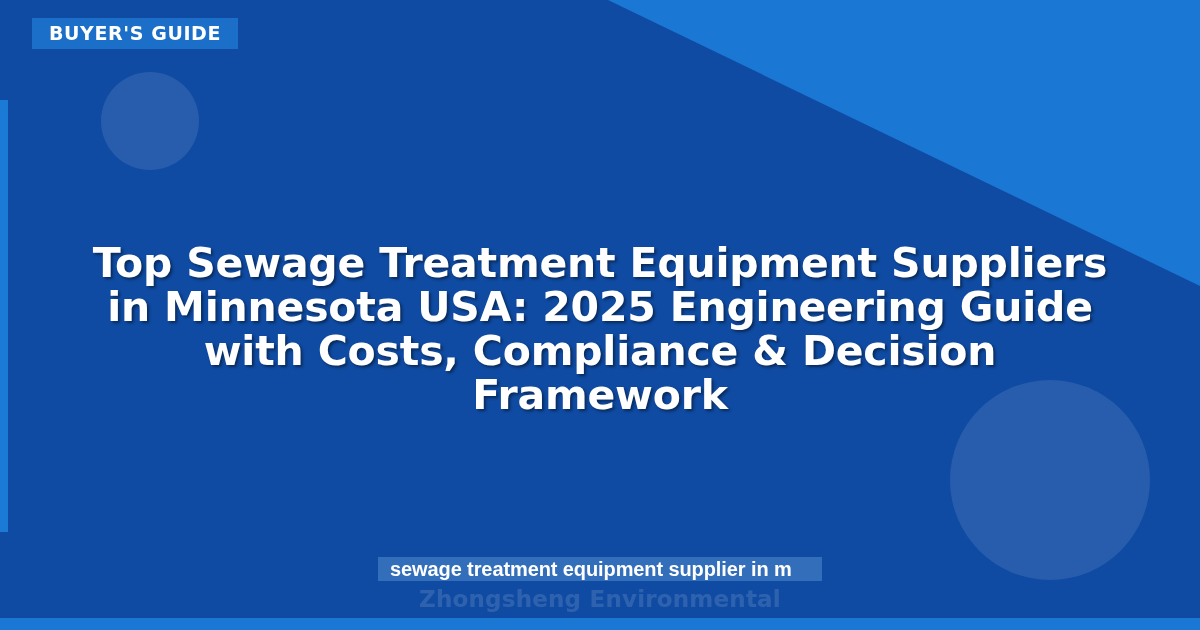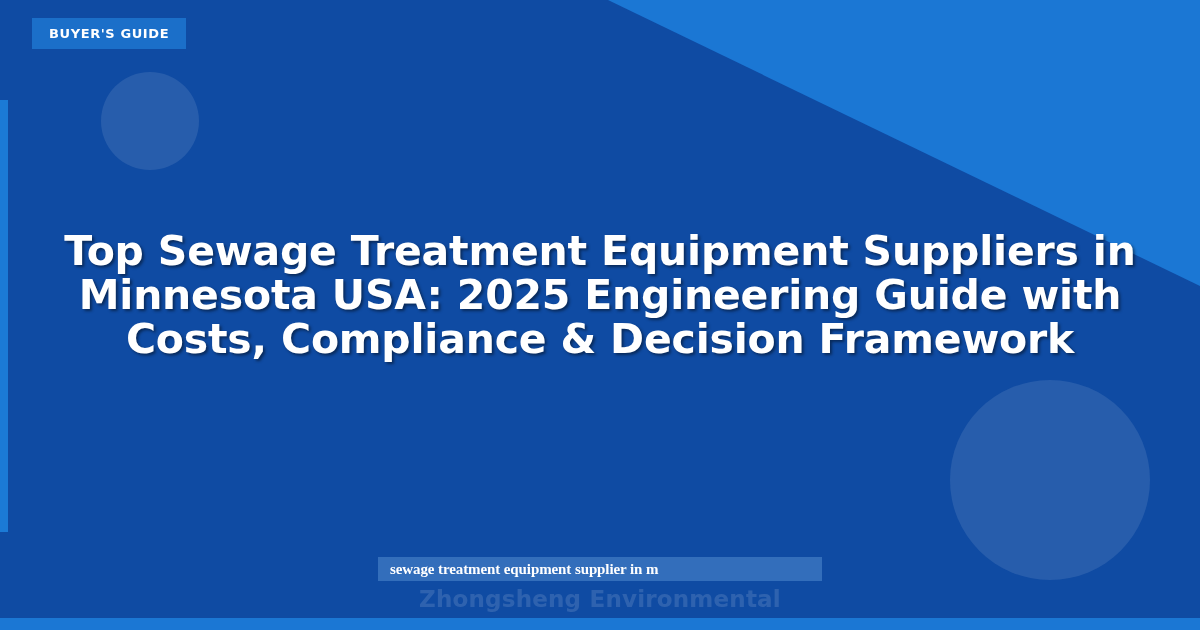--- a/index.html
+++ b/index.html
@@ -79,39 +79,39 @@
   .badge {
     position: absolute;
     left: 32px;
     top: 18px;
     height: 31px;
     padding: 0 17px;
     display: flex;
     align-items: center;
     background: #1b6fc9;
     color: #ffffff;
-    font-size: 13px;
+    font-size: 19px;
     font-weight: bold;
     letter-spacing: 0.6px;
     line-height: 1;
     white-space: nowrap;
   }
 
   
 
   .title-block {
     position: absolute;
     left: 60px;
     top: 225px;
     width: 1080px;
     text-align: center;
   }
 
   .title-text {
-    margin: 4px;
+    margin: 16px;
     color: #ffffff;
     font-size: 41px;
     font-weight: bold;
     line-height: 44px;
     letter-spacing: -0.2px;
     text-shadow: 2px 2px 3px rgba(0, 0, 0, 0.45);
     word-wrap: break-word;
   }
 
   
@@ -121,22 +121,22 @@
     left: 378px;
     top: 557px;
     width: 444px;
     height: 24px;
     box-sizing: border-box;
     padding: 0 12px;
     display: flex;
     align-items: center;
     background: #336ebb;
     color: #ffffff;
-    font-family: Liberation Serif, serif;
-    font-size: 15px;
+    font-family: Liberation Sans, sans-serif;
+    font-size: 20px;
     font-weight: bold;
     letter-spacing: -0.1px;
     line-height: 1;
     white-space: nowrap;
     overflow: hidden;
   }
 
   
 
   .watermark {

